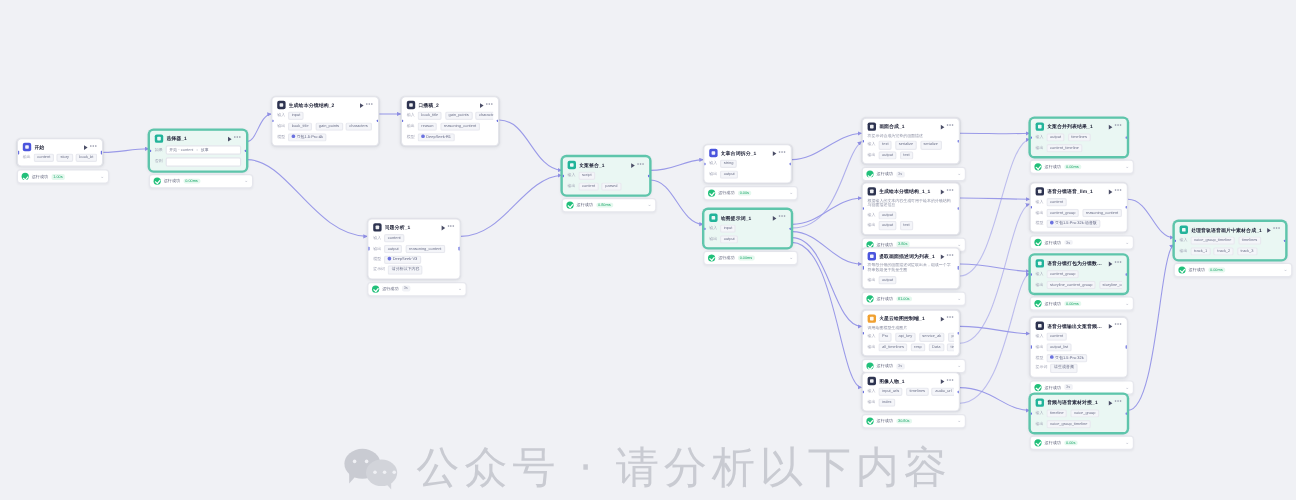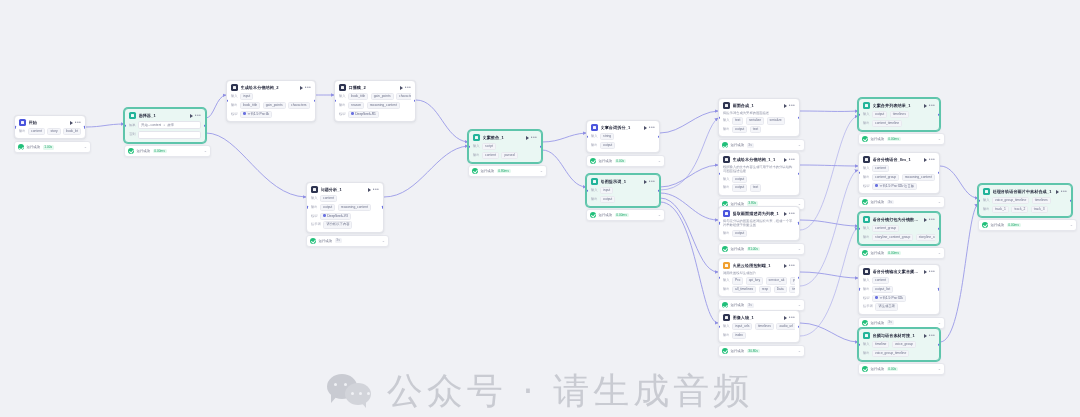--- a/index.html
+++ b/index.html
@@ -937,16 +937,16 @@
   <div id="wm">
     <div class="wx">
       <div class="b1"></div>
         <div class="b2"></div>
       <div class="d d1"></div>
         <div class="d d2"></div>
       <div class="d d3"></div>
         <div class="d d4"></div>
         <div class="d d5"></div>
     </div>
-    <div class="txt">公众号 · 请生成音频</div>
+    <div class="txt">公众号 · 请分析以下内容</div>
   </div>
 
 </div>
 
 </body></html>

